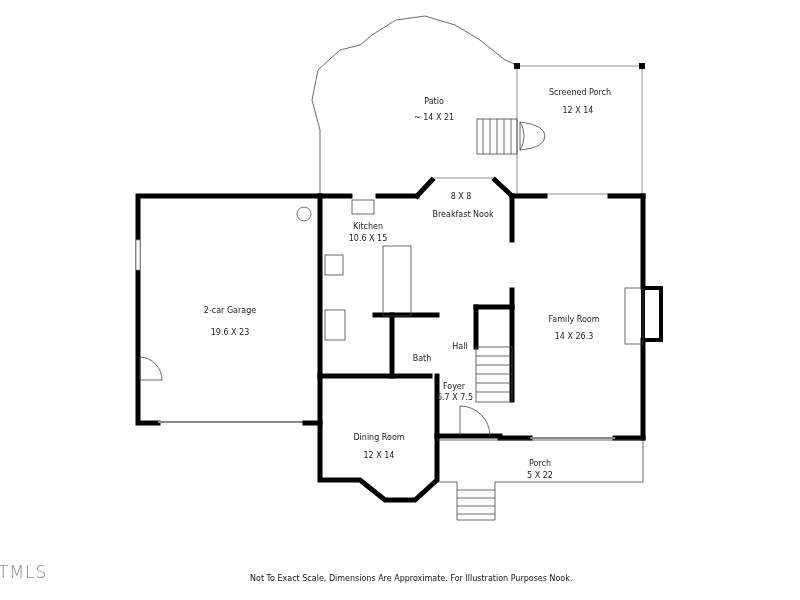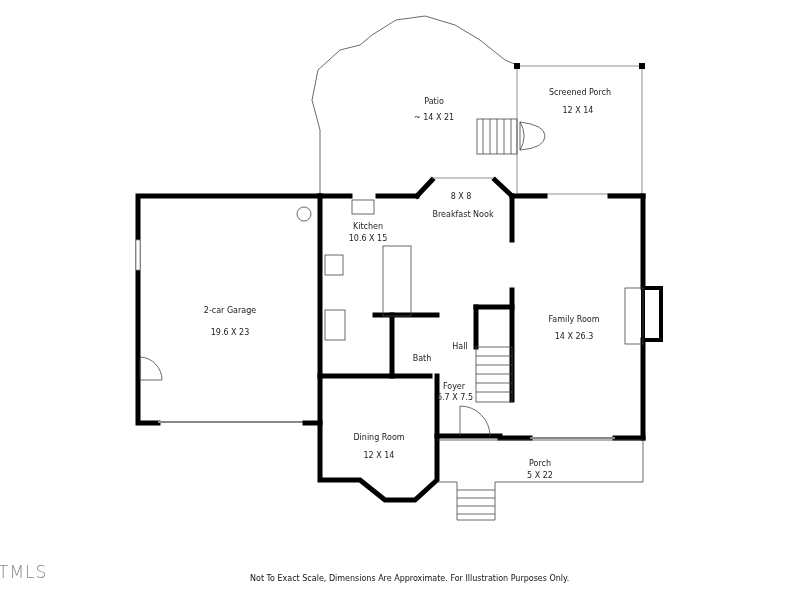--- a/index.html
+++ b/index.html
@@ -104,13 +104,13 @@
   <text class="lbl" x="460" y="349">Hall</text>
   <text class="lbl" x="454" y="389">Foyer</text>
   <text class="lbl" x="455" y="400">6.7 X 7.5</text>
   <text class="lbl" x="379" y="440">Dining Room</text>
   <text class="lbl" x="379" y="458">12 X 14</text>
   <text class="lbl" x="540" y="466">Porch</text>
   <text class="lbl" x="540" y="478">5 X 22</text>
 </svg>
 
 <div class="logo">TMLS</div>
-<div class="foot">Not To Exact Scale, Dimensions Are Approximate. For Illustration Purposes Only.</div>
+<div class="foot">Not To Exact Scale, Dimensions Are Approximate. For Illustration Purposes Nook.</div>
 
 </body></html>

